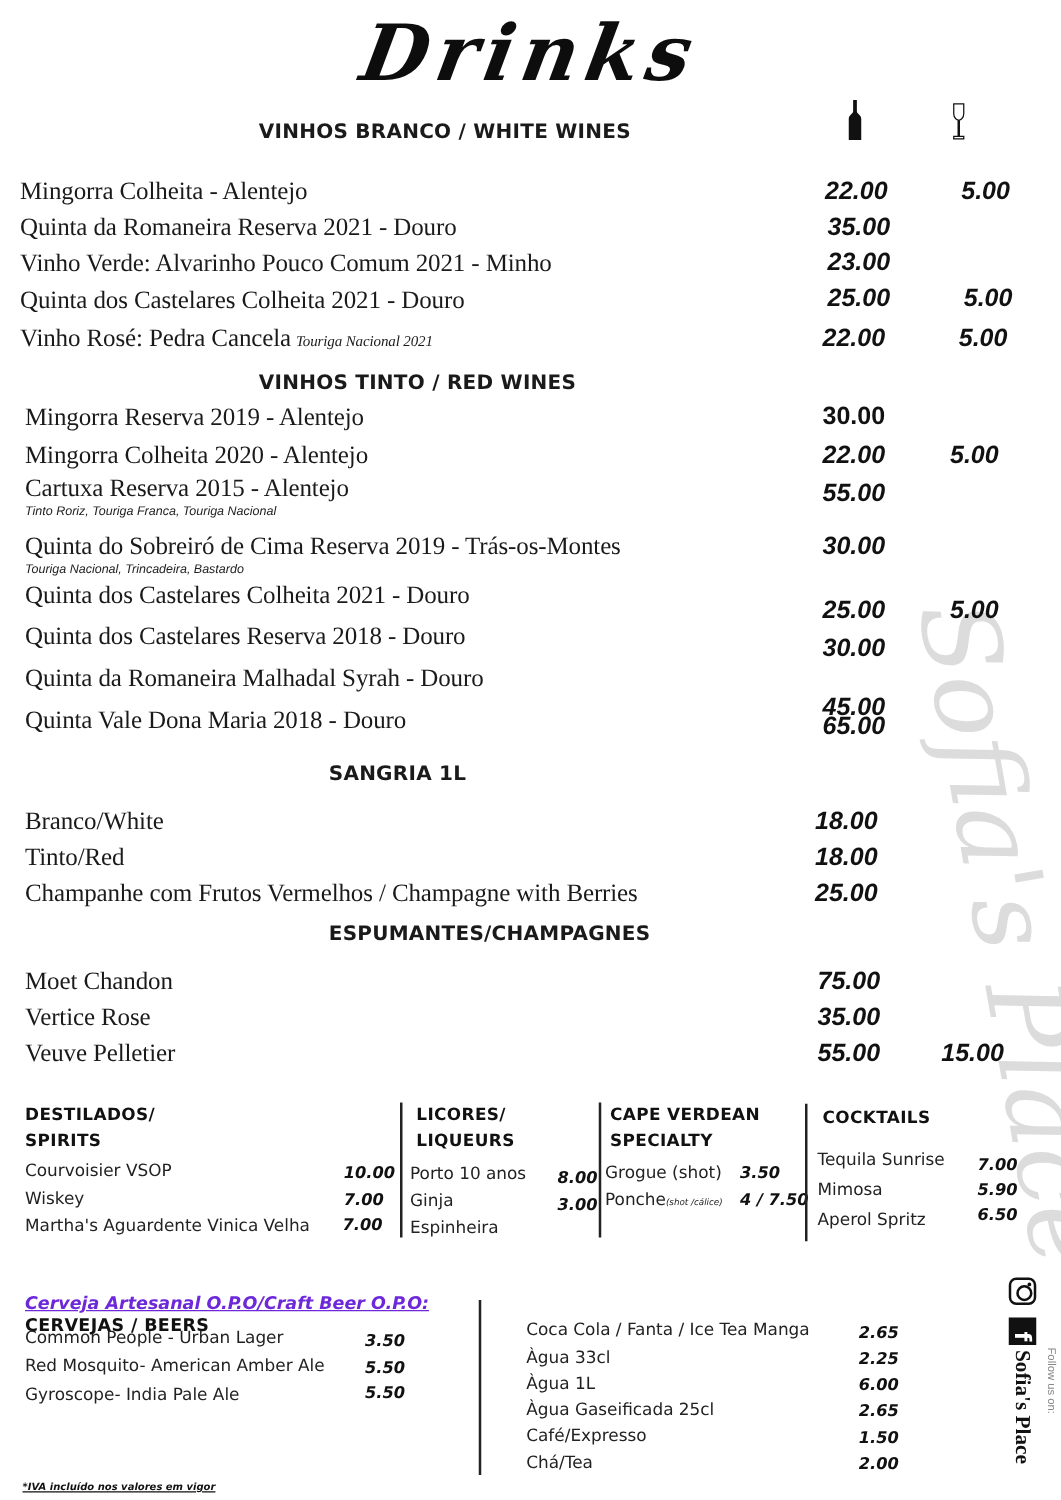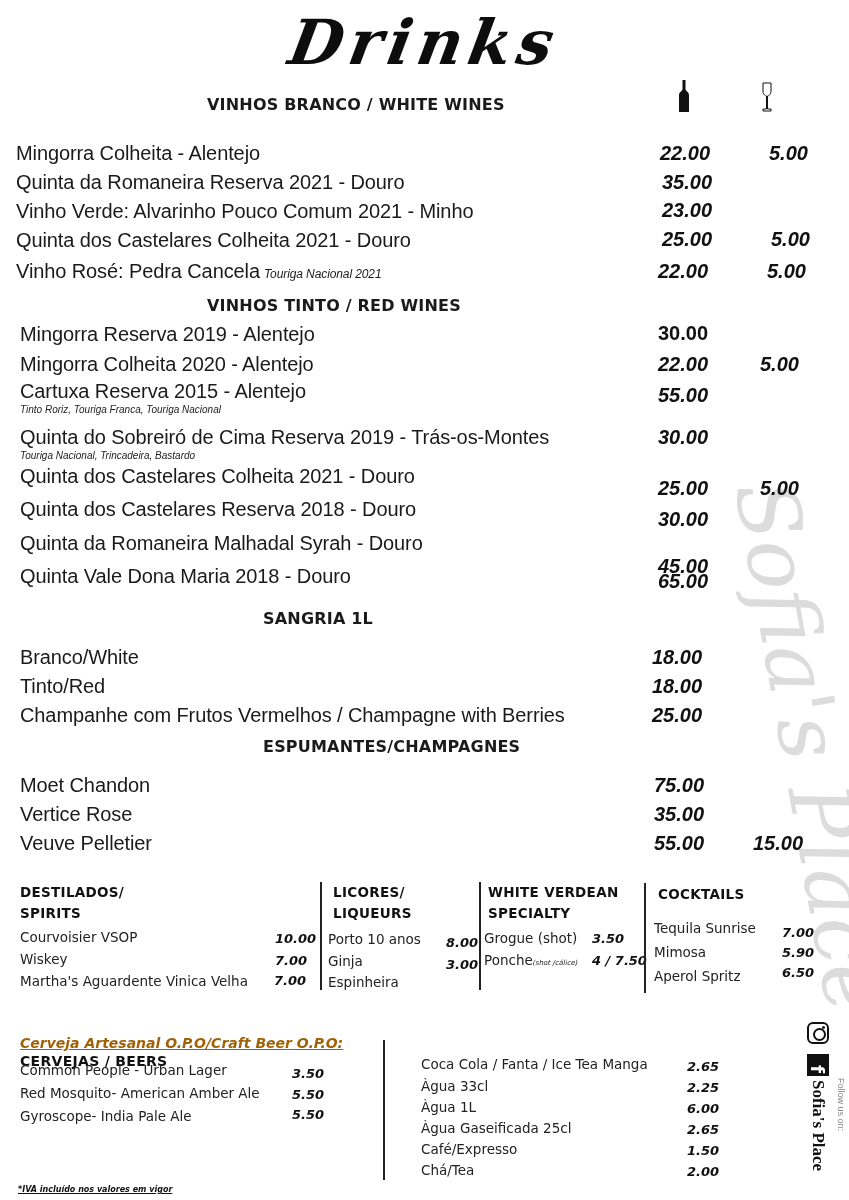--- a/index.html
+++ b/index.html
@@ -13,21 +13,21 @@
     font-family: "DejaVu Serif", serif; font-style: italic; font-weight: bold;
     font-size: 62px; letter-spacing: 6px; color: #0d0d0d;
     transform: skewX(-10deg);
   }
 
   .section-h {
     font-family: "DejaVu Sans", sans-serif; font-weight: bold; font-size: 16px;
     color: #1a1a1a; letter-spacing: 0.2px;
   }
   .item {
-    font-family: Liberation Sans, sans-serif; font-size: 20px; color: #1a1a1a;
+    font-family: Liberation Serif, serif; font-size: 20px; color: #1a1a1a;
     letter-spacing: -0.1px;
   }
   .sub {
     font-family: "Liberation Sans", sans-serif; font-style: italic; font-size: 10px; color: #222;
   }
   .inline-sub { font-style: italic; font-size: 12px; margin-left: 4px; }
   .price {
     font-family: "Liberation Sans", sans-serif; font-weight: bold; font-style: italic;
     font-size: 20px; color: #111;
   }
@@ -35,21 +35,21 @@
   .icon-bottle { left: 678px; top: 80px; width: 12px; height: 32px; }
   .icon-glass { left: 761px; top: 82px; width: 12px; height: 30px; }
 
   
   .lh { font-family: "DejaVu Sans", sans-serif; font-weight: bold; font-size: 13.5px; color: #111; line-height: 21px; letter-spacing: 0.3px; }
   .li { font-family: "DejaVu Sans", sans-serif; font-size: 13.5px; color: #222; }
   .lp { font-family: "DejaVu Sans", sans-serif; font-weight: bold; font-style: italic; font-size: 13px; color: #111; }
   .tiny { font-size: 7px; font-style: italic; }
   .vline { position: absolute; width: 1.5px; background: #222; }
 
-  .craft { font-family: "DejaVu Sans", sans-serif; font-weight: bold; font-style: italic; font-size: 14px; text-decoration: underline; color: #a16207; }
+  .craft { font-family: "DejaVu Sans", sans-serif; font-weight: bold; font-style: italic; font-size: 14px; text-decoration: underline; color: #6d28d9; }
   .footnote { font-family: "DejaVu Sans", sans-serif; font-weight: bold; font-style: italic; font-size: 8px; text-decoration: underline; color: #111; }
 
   .watermark {
     left: 590px; top: 640px; width: 420px; text-align: center;
     font-family: "DejaVu Serif", serif; font-style: italic; font-size: 84px; color: #d6d6d6;
     transform: rotate(80deg); transform-origin: center; z-index: 0; opacity: 0.85;
   }
   .content { position: relative; z-index: 1; }
 
   .social-wrap { left: 800px; top: 1020px; width: 48px; height: 175px; }
@@ -164,21 +164,21 @@
   </div>
   <div class="abs li" style="left:328px; top:931px;">Porto 10 anos</div>
   <div class="abs lp" style="left:446px; top:935px;">8.00</div>
   <div class="abs li" style="left:328px; top:953px;">Ginja</div>
   <div class="abs lp" style="left:446px; top:957px;">3.00</div>
   <div class="abs li" style="left:328px; top:974px;">Espinheira</div>
 
   <div class="vline" style="left:479px; top:882px; height:108px;"></div>
 
   <div class="abs lh" style="left:488px; top:882px;">
-    <div>WHITE VERDEAN</div>
+    <div>CAPE VERDEAN</div>
     <div>SPECIALTY</div>
   </div>
   <div class="abs li" style="left:484px; top:930px;">Grogue (shot)</div>
   <div class="abs lp" style="left:592px; top:931px;">3.50</div>
   <div class="abs li" style="left:484px; top:952px;">
     <span>Ponche</span><span class="tiny">(shot /cálice)</span>
   </div>
   <div class="abs lp" style="left:592px; top:953px;">4 / 7.50</div>
 
   <div class="vline" style="left:644px; top:883px; height:110px;"></div>

